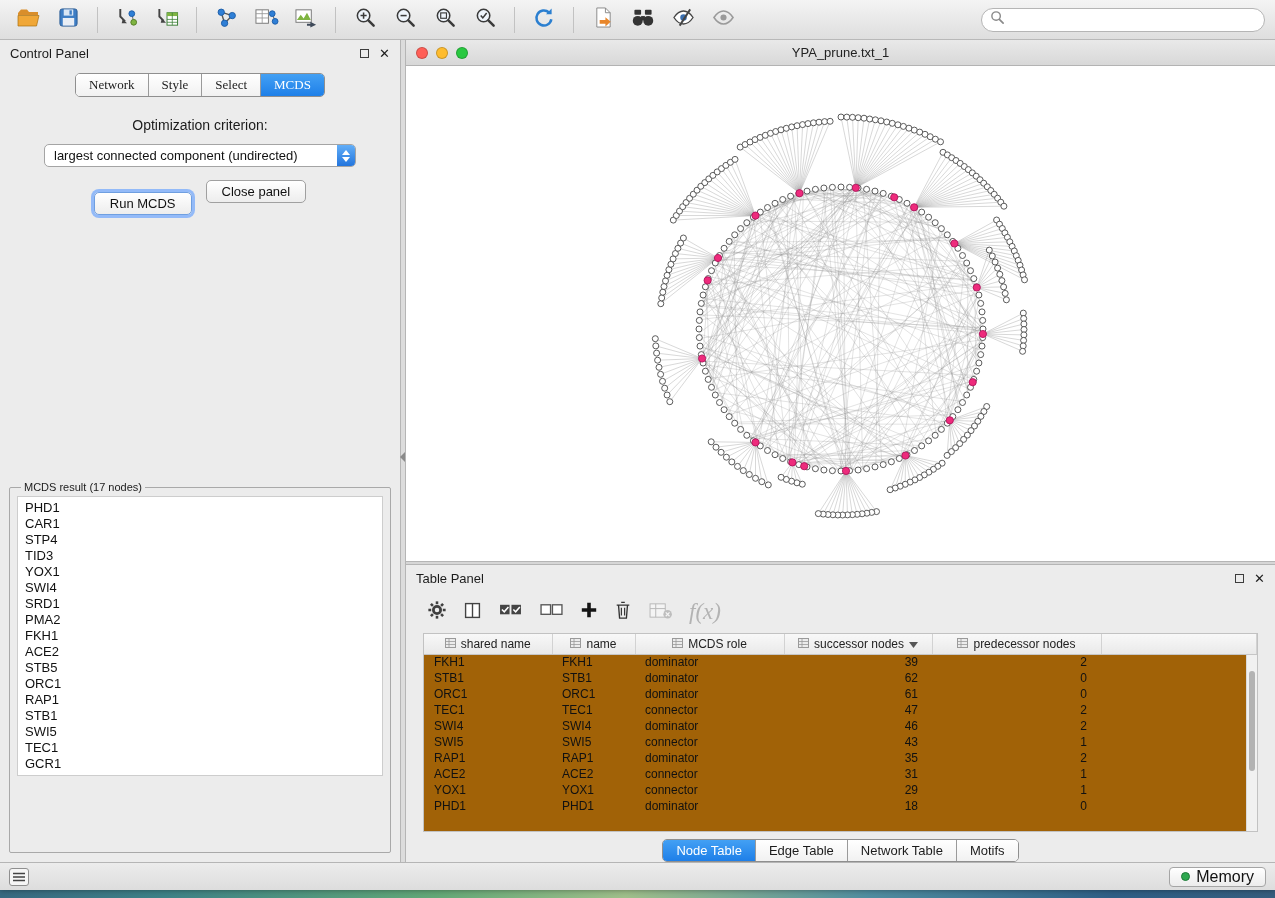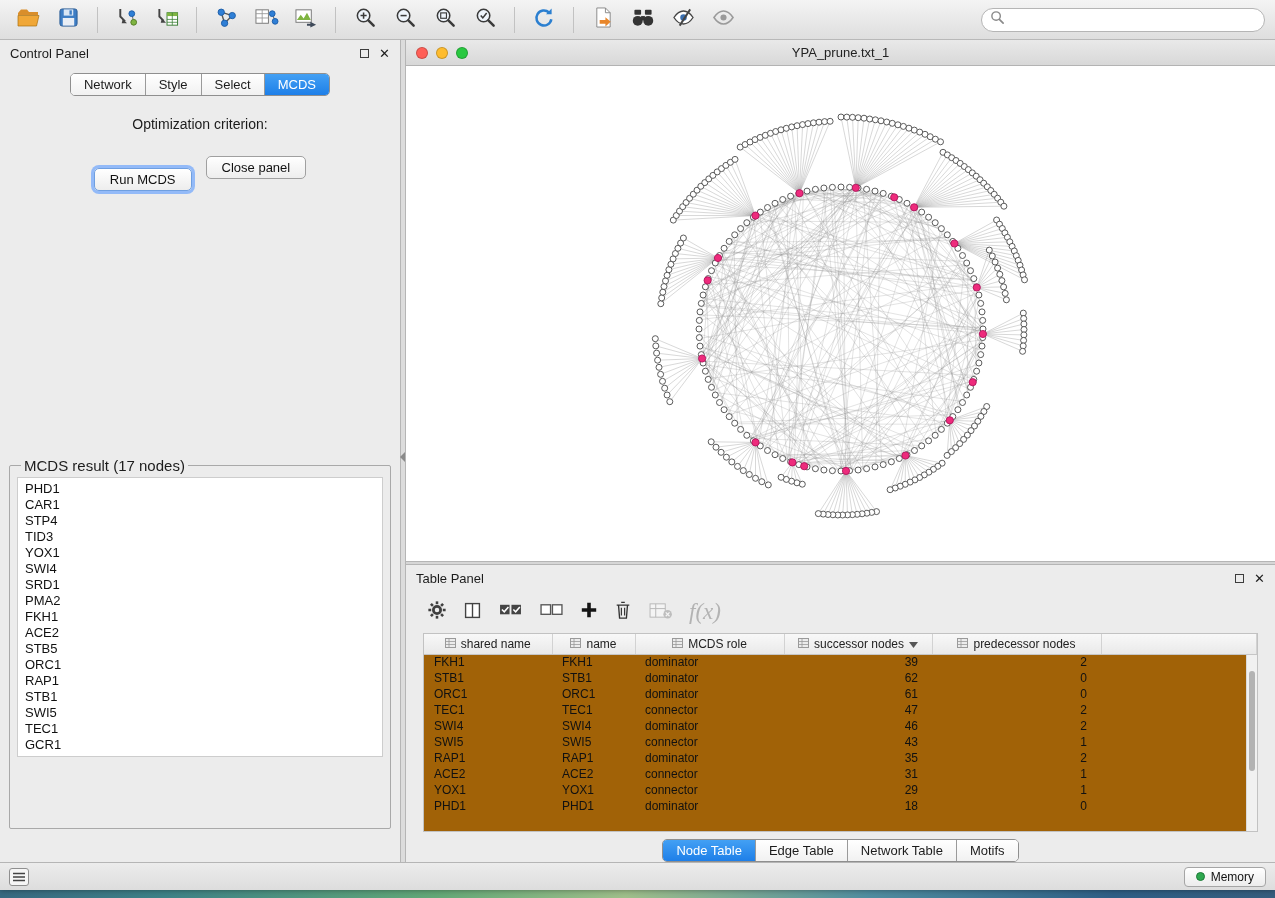--- a/index.html
+++ b/index.html
@@ -26,37 +26,37 @@
   .control-panel { width:400px; flex:0 0 400px; background:#ececec; display:flex; flex-direction:column; }
   .panel-header { height:26px; flex:0 0 26px; display:flex; align-items:center; padding:0 10px; font-size:13px; color:#1c1c1c; }
   .panel-header .hicons { margin-left:auto; display:flex; align-items:center; gap:10px; }
   .float-box { width:9px; height:9px; border:1.5px solid #3c3c3c; display:inline-block; }
   .x-icon { font-size:13px; font-weight:bold; color:#1c1c1c; line-height:1; }
 
   .segbar { display:inline-flex; border:1px solid #8f8f8f; border-radius:5px; overflow:hidden; background:#fff; }
   .segbar .seg { padding:3px 13px; font-size:13px; color:#1c1c1c; border-right:1px solid #9a9a9a; background:linear-gradient(#ffffff,#f1f1f1); white-space:nowrap; }
   .segbar .seg:last-child { border-right:none; }
   .segbar .seg.active { background:linear-gradient(#43a0f4,#1e7fe8); color:#fff; }
-  .cp-tabs-row { display:flex; justify-content:center; margin-top:7px; }
+  .cp-tabs-row { display:flex; justify-content:center; margin-top:7px;font-family:Liberation Serif, serif; }
 
   .cp-content { flex:1; display:flex; flex-direction:column; align-items:center; padding-top:20px; }
   .opt-label { font-size:14px; color:#1c1c1c; margin-bottom:11px; }
   .selectbox { width:312px; height:23px; background:#fff; border:1px solid #a4a4a4; border-radius:5px;
     display:flex; align-items:center; font-size:13px; color:#111; padding-left:9px; position:relative; }
   .selectbox .val { flex:1; white-space:nowrap; overflow:hidden; }
   .stepper { width:18px; height:21px; border-radius:0 4px 4px 0; background:linear-gradient(#62aef8,#2375dd);
     display:flex; flex-direction:column; align-items:center; justify-content:center; gap:2px; }
   .btn-row { display:flex; gap:14px; margin-top:13px; }
   .btn { height:23px; padding:0 15px; font-size:13px; font-family:inherit; color:#111;
     background:linear-gradient(#ffffff,#ededed); border:1px solid #a0a0a0; border-radius:5px; }
   .btn.focus-ring { box-shadow:0 0 0 3px rgba(100,160,255,.65); border-color:#6f9fe0;margin-top:12px; }
 
   fieldset.mcds { margin-top:266px; width:382px; height:372px; border:1px solid #a9a9a9; border-radius:2px;
     padding:3px 7px 8px; display:flex; }
-  fieldset.mcds legend { font-size:15px; color:#1c1c1c; padding:0 3px; margin-left:4px; }
+  fieldset.mcds legend { font-size:11px; color:#1c1c1c; padding:0 3px; margin-left:4px; }
   .mcds-list { background:#fff; border:1px solid #cdcdcd; flex:1; padding:3px 2px; font-size:13px; line-height:16px; overflow:hidden; }
   .mcds-item { padding-left:5px; color:#111; }
 
   
   .vdivider { width:6px; flex:0 0 6px; background:#dcdcdc; border-left:1px solid #b5b5b5; border-right:1px solid #b5b5b5; position:relative; }
   .vdivider .collapse-arrow { position:absolute; top:412px; left:-1px; width:0; height:0;
     border-top:5px solid transparent; border-bottom:5px solid transparent; border-right:5px solid #8a8a8a; }
 
   
   .rightcol { flex:1; display:flex; flex-direction:column; min-width:0; }
@@ -89,21 +89,21 @@
   .vscroll .thumb { position:absolute; top:16px; left:2px; width:6px; height:100px; background:#b3b3b3; border-radius:3px; }
 
   .tp-tabs-row { display:flex; justify-content:center; margin-top:7px; }
 
   
   .statusbar { height:28px; flex:0 0 28px; display:flex; align-items:center; padding:0 9px;
     background:linear-gradient(#ececec,#dddddd); border-top:1px solid #b5b5b5; }
   .status-icon-btn { width:20px; height:18px; border:1px solid #8f8f8f; border-radius:3px; background:#f6f6f6;
     display:flex; align-items:center; justify-content:center; }
   .memory-btn { margin-left:auto; display:flex; align-items:center; gap:6px; height:20px; padding:0 11px;
-    background:linear-gradient(#ffffff,#ececec); border:1px solid #a5a5a5; border-radius:4px; font-size:12px; color:#111; font-family:inherit; }
+    background:linear-gradient(#ffffff,#ececec); border:1px solid #a5a5a5; border-radius:4px; font-size:16px; color:#111; font-family:inherit; }
   .greendot { width:9px; height:9px; border-radius:50%; background:#2ea84f; border:1px solid #1d7a37; }
 </style>
 </head>
 <body>
 
 <div class="app">
 
   <div class="toolbar">
     <span class="tbtn">
         <span><svg width="25" height="22" viewBox="0 0 25 22">
@@ -253,20 +253,31 @@
       <div class="cp-tabs-row">
         <div class="segbar" id="cp-tabs">
             <span class="seg">Network</span>
             <span class="seg">Style</span>
             <span class="seg">Select</span>
             <span class="seg active">MCDS</span>
           </div>
       </div>
       <div class="cp-content">
         <div class="opt-label">Optimization criterion:</div>
+        <div class="selectbox">
+          <span class="val">largest connected component (undirected)</span>
+          <span class="stepper">
+            <svg width="8" height="5" viewBox="0 0 8 5">
+                <path d="M0 5l4-5 4 5z" fill="#fff"></path>
+              </svg>
+            <svg width="8" height="5" viewBox="0 0 8 5">
+                <path d="M0 0l4 5 4-5z" fill="#fff"></path>
+              </svg>
+          </span>
+        </div>
         <div class="btn-row">
           <button class="btn focus-ring">Run MCDS</button>
           <button class="btn">Close panel</button>
         </div>
         <fieldset class="mcds">
           <legend>MCDS result (17 nodes)</legend>
           <div class="mcds-list" id="mcds-list">
               <div class="mcds-item">PHD1</div>
               <div class="mcds-item">CAR1</div>
               <div class="mcds-item">STP4</div>

